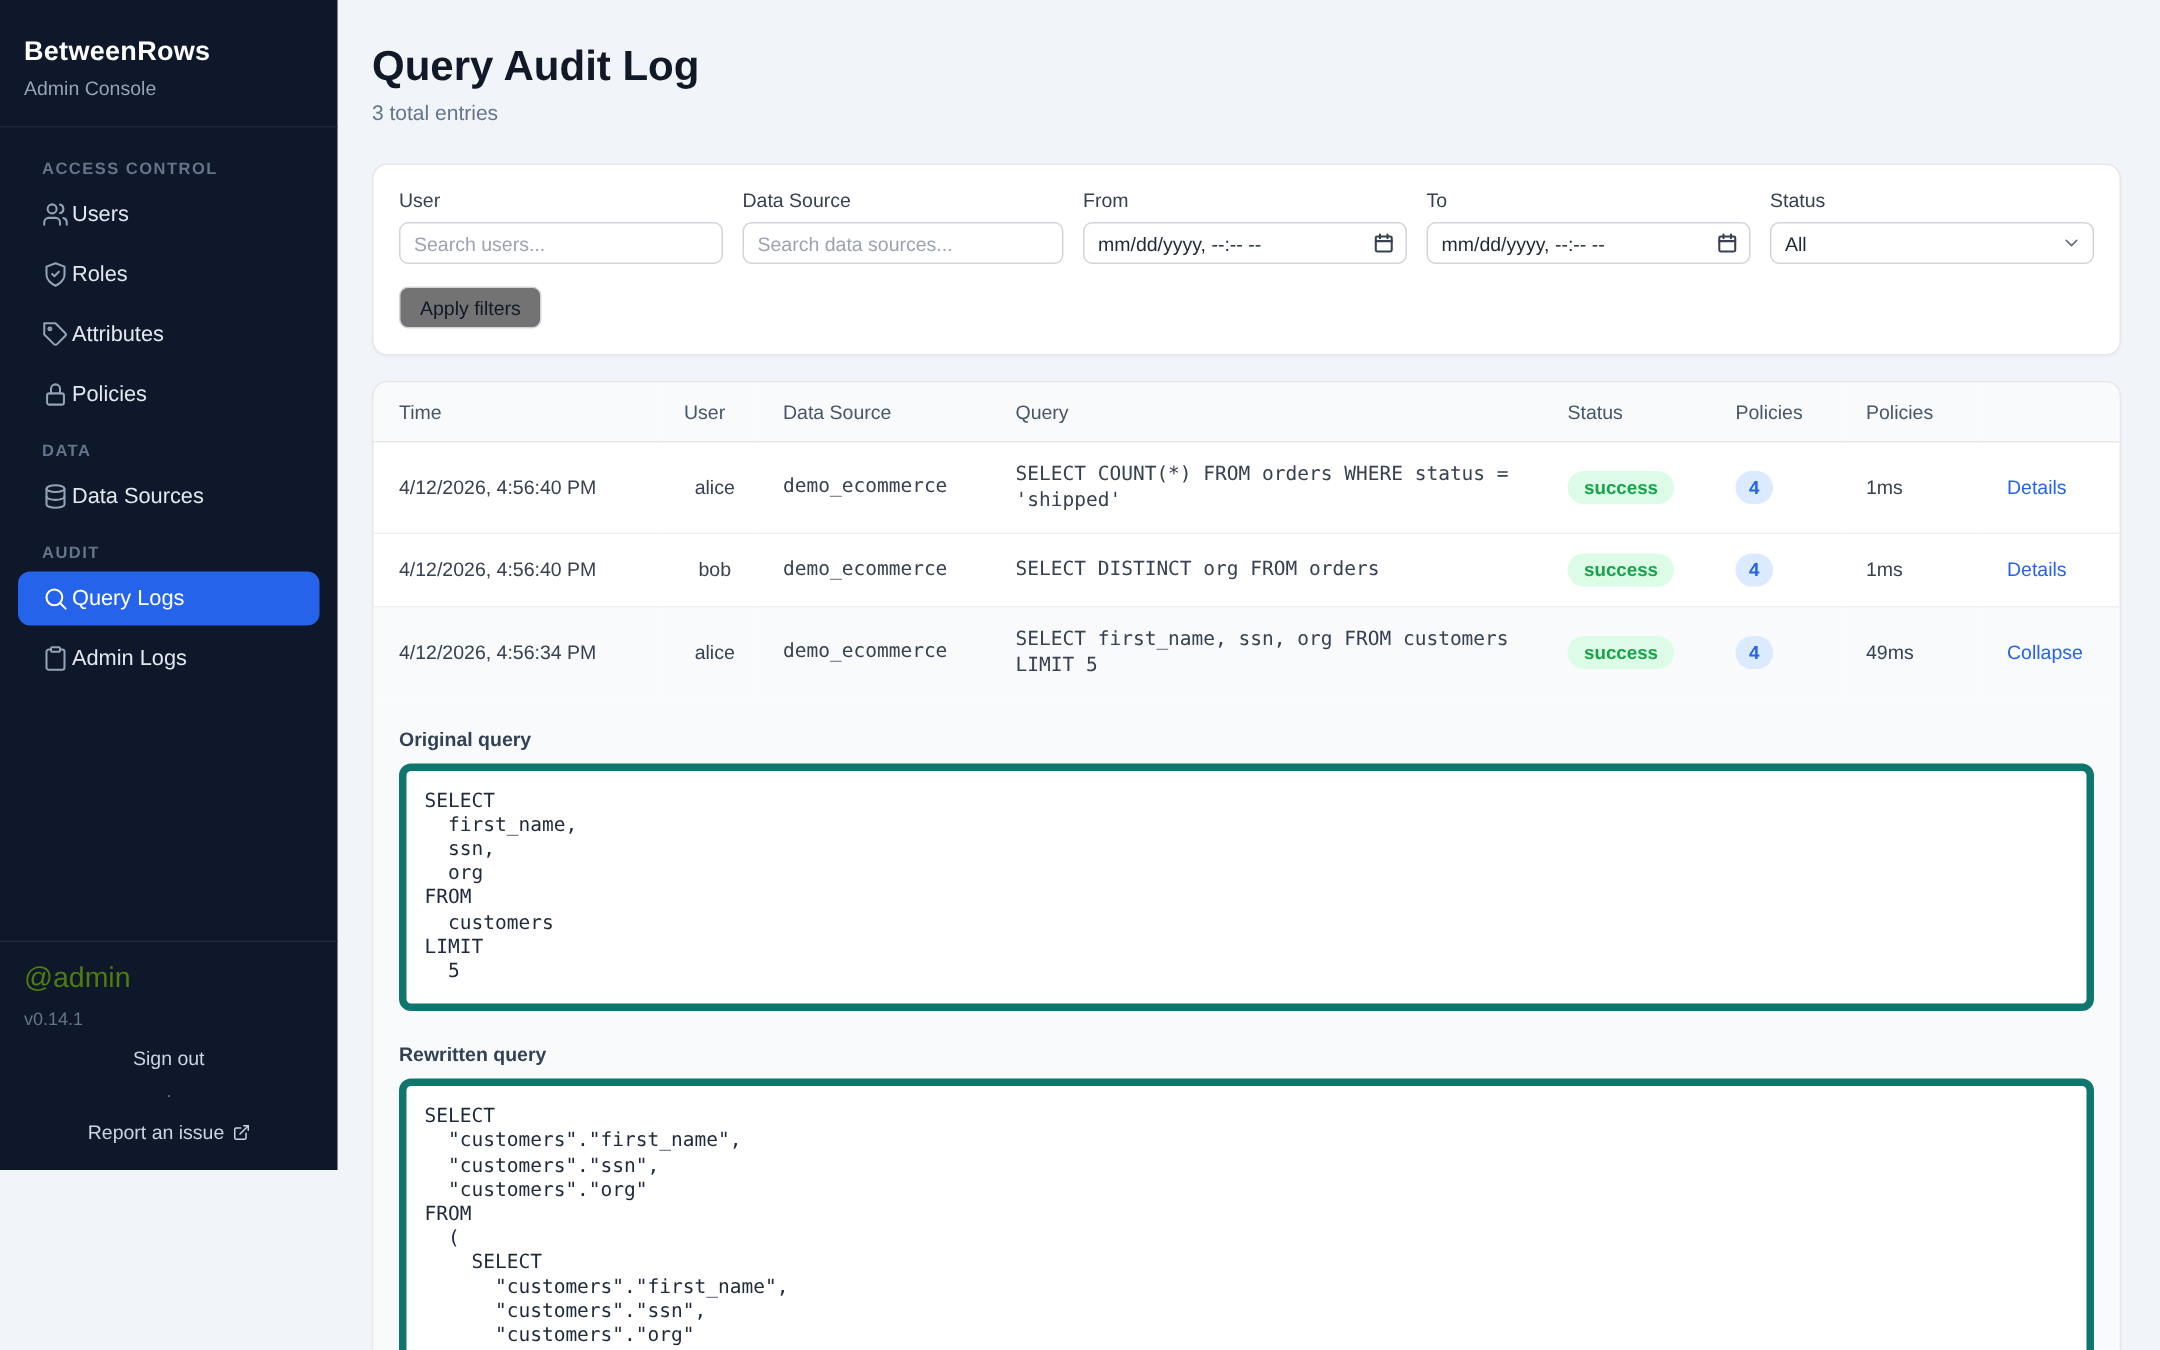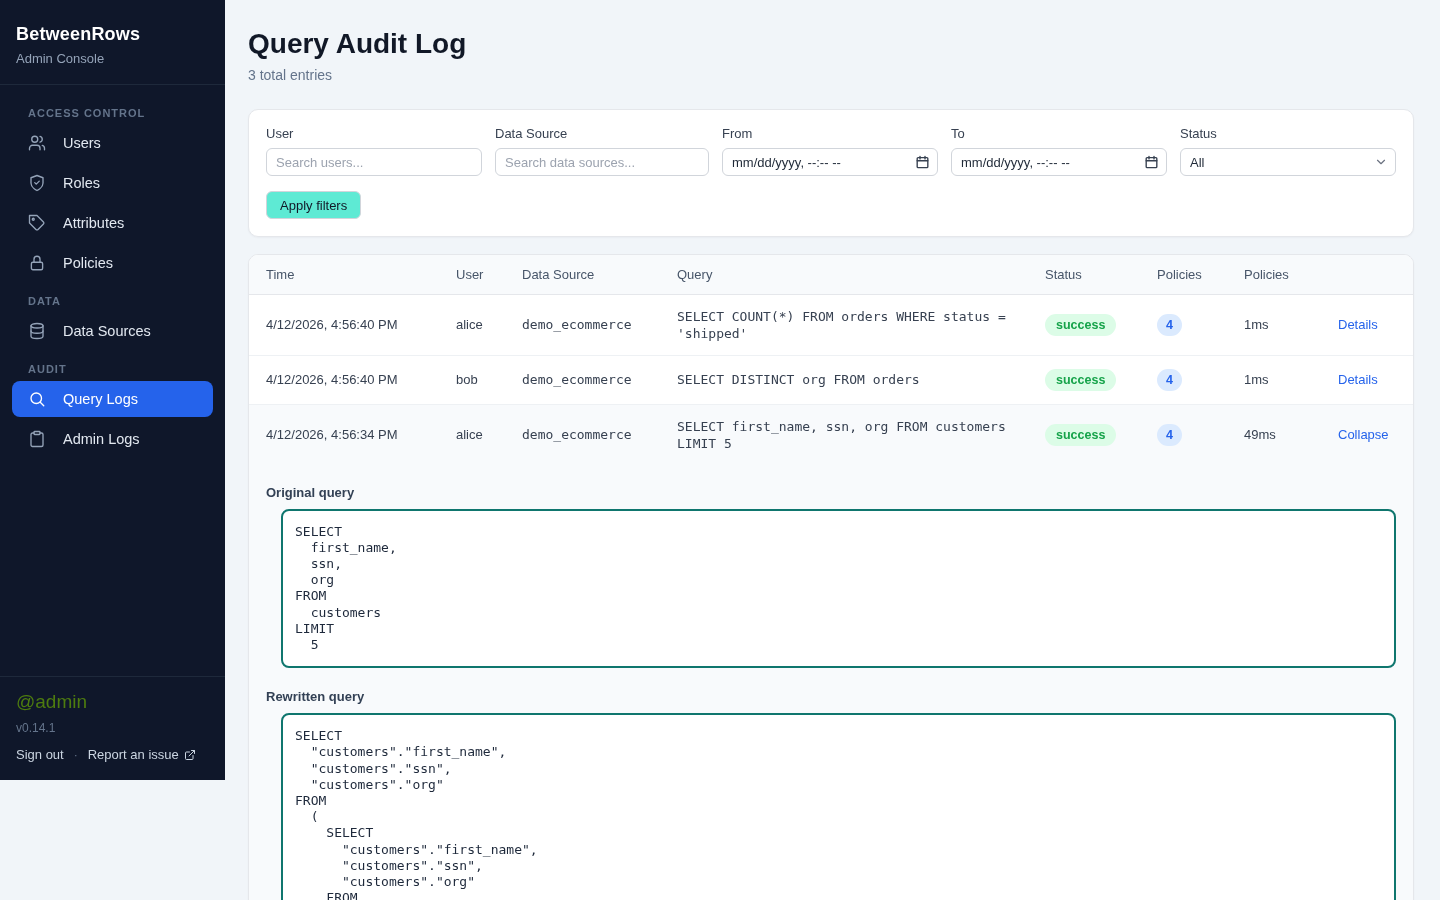--- a/index.html
+++ b/index.html
@@ -21,33 +21,33 @@
   .brand { color: #ffffff; font-size: 18px; font-weight: 700; letter-spacing: .2px; }
   .brand-sub { color: #94a3b8; font-size: 13px; margin-top: 6px; }
   .side-divider { border-top: 1px solid #1e293b; }
   .nav { padding: 8px 12px 0 12px; flex: 1; }
   .nav-section { margin-top: 14px; }
   .nav-section-label {
     color: #64748b; font-size: 11px; font-weight: 700;
     letter-spacing: 1px; padding: 0 16px; margin-bottom: 6px; text-transform: uppercase;
   }
   .nav-item {
-    display: flex; align-items: center; gap: 17px;
+    display: flex; align-items: center; gap: 2px;
     height: 36px; padding: 0 16px; margin-bottom: 4px;
     border-radius: 8px; color: #e2e8f0; font-size: 14.5px; cursor: pointer;
   }
   .nav-item .icon { width: 18px; height: 18px; color: #94a3b8; display: flex; }
   .nav-item .icon svg { width: 18px; height: 18px; }
   .nav-item.active { background: #2563eb; color: #ffffff; }
   .nav-item.active .icon { color: #ffffff; }
 
   .side-footer { padding: 14px 16px 18px 16px; }
   .footer-user { color: #4d7c0f; font-size: 19px; }
   .footer-version { color: #64748b; font-size: 12px; margin-top: 8px; }
-  .footer-links { display: flex; align-items: center; gap: 10px; margin-top: 12px; }
+  .footer-links { display: flex; align-items: center; gap: 10px; margin-top: 12px; flex-direction: column; }
   .footer-link { color: #cbd5e1; font-size: 13px; cursor: pointer; display: inline-flex; align-items: center; gap: 5px; }
   .footer-dot { color: #64748b; font-size: 12px; }
   .footer-link .ext-icon { width: 12px; height: 12px; display: inline-flex; color: #cbd5e1; }
   .footer-link .ext-icon svg { width: 12px; height: 12px; }
 
   
   .main { flex: 1; padding: 28px 26px 0 23px; overflow: hidden; }
   .page-title { font-size: 28px; font-weight: 700; color: #111827; }
   .page-subtitle { font-size: 14px; color: #64748b; margin-top: 7px; }
 
@@ -82,21 +82,21 @@
   .input-trail-icon svg { width: 15px; height: 15px; }
   .filter-select { appearance: none; -webkit-appearance: none; padding-right: 26px; }
   .select-wrap { position: relative; }
   .select-chevron {
     position: absolute; right: 8px; top: 50%; transform: translateY(-50%);
     width: 14px; height: 14px; color: #6b7280; display: flex; pointer-events: none;
   }
   .select-chevron svg { width: 14px; height: 14px; }
   .apply-btn {
     margin-top: 15px; height: 28px; padding: 0 13px;
-    background: #5eead4; border: 1px solid #d1d5db; border-radius: 6px;
+    background: #737373; border: 1px solid #d1d5db; border-radius: 6px;
     font-size: 13px; color: #111827; cursor: pointer;
     font-family: "Liberation Sans", sans-serif;
   }
 
   
   .table-card { margin-top: 17px; overflow: hidden; border-radius: 10px; }
   table.log-table { width: 100%; border-collapse: collapse; table-layout: fixed; }
   .log-table col.c-time { width: 190px; }
   .log-table col.c-user { width: 66px; }
   .log-table col.c-ds { width: 155px; }
@@ -110,41 +110,40 @@
     height: 39px; padding: 0 8px 0 17px;
     border-bottom: 1px solid #e5e7eb;
   }
   .log-table tbody td {
     padding: 13px 8px 13px 17px;
     vertical-align: middle;
     border-top: 1px solid #eef1f4;
     font-size: 13px; color: #374151;
   }
   .log-table tbody tr:first-child td { border-top: none; }
-  .cell-user { font-weight: 500; color: #111827; }
+  .cell-user { font-weight: 500; color: #111827; text-align: center; }
   .cell-mono { font-family: "DejaVu Sans Mono", monospace; font-size: 12.5px; color: #374151; }
   .cell-query { font-family: "DejaVu Sans Mono", monospace; font-size: 12.5px; color: #1f2937; line-height: 17px; padding-right: 16px; }
   .badge-success {
     display: inline-block; background: #dcfce7; color: #16a34a;
     font-size: 12.5px; font-weight: 600; padding: 4px 11px; border-radius: 999px;
   }
   .badge-policy {
     display: inline-block; background: #dbeafe; color: #2563eb;
     font-size: 12.5px; font-weight: 600; padding: 4px 9px; border-radius: 999px; min-width: 12px; text-align: center;
   }
   .row-link { color: #2563eb; font-size: 13px; font-weight: 400; cursor: pointer; text-decoration: none; }
   tr.expanded-row td { background: #f8fafc; }
 
   
   .detail-panel { background: #f8fafc; padding: 20px 17px 24px 17px; }
   .detail-label { font-size: 13px; font-weight: 700; color: #334155; margin-bottom: 9px; }
   .code-box {
-    background: #ffffff; border: 2px solid #0f766e; border-radius: 8px;
+    background: #ffffff; border: 5px solid #0f766e; border-radius: 8px;
     padding: 13px 12px;
-    margin-left: 15px;
   }
   .code-box pre {
     font-family: "DejaVu Sans Mono", monospace;
     font-size: 13px; line-height: 16.2px; color: #1e293b;
     white-space: pre;
   }
   .detail-block + .detail-block { margin-top: 21px; }
 </style>
 </head>
 <body>

